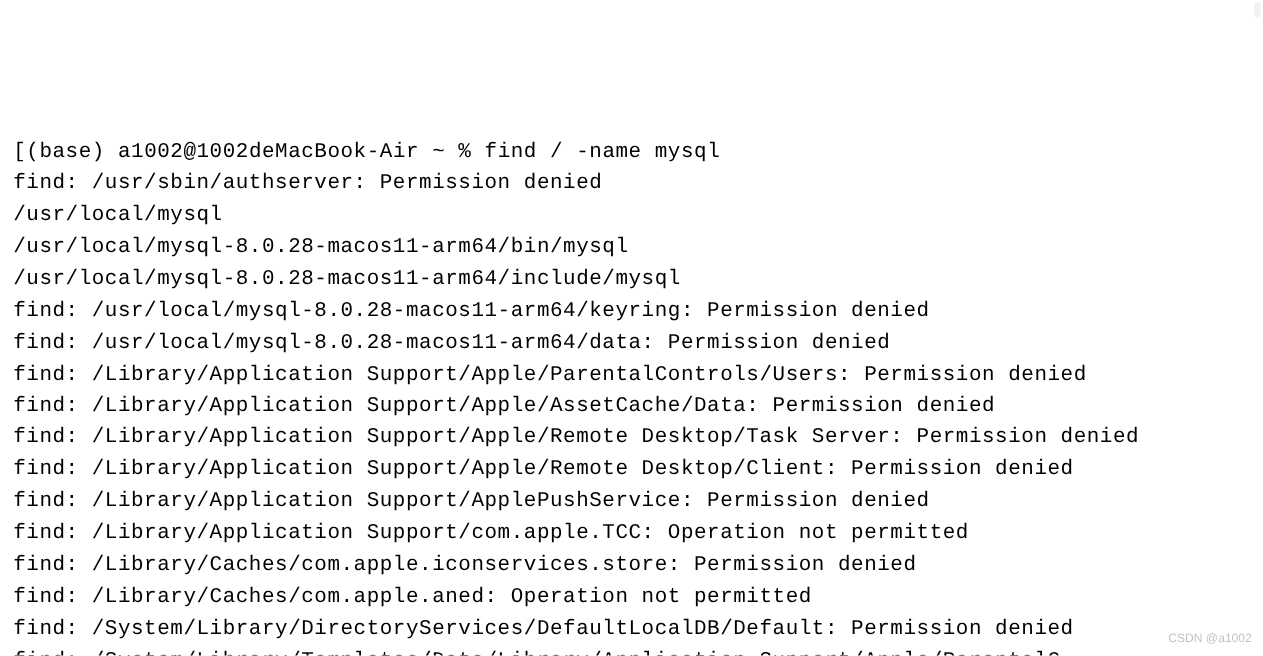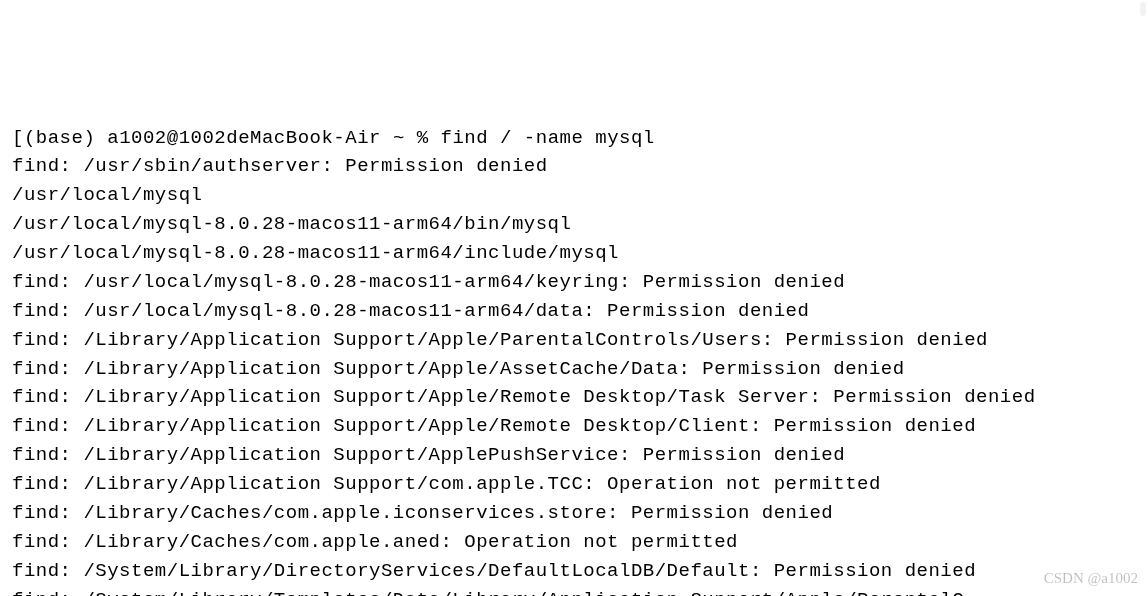--- a/index.html
+++ b/index.html
@@ -29,23 +29,23 @@
     .line {
       display: block;
     }
     .prompt-bracket {
       color: #000000;
     }
     .watermark {
       position: absolute;
       bottom: 6px;
       right: 10px;
-      font-size: 15px;
+      font-size: 11px;
       color: rgba(0,0,0,0.25);
-      font-family: Liberation Serif, serif;
+      font-family: Liberation Sans, sans-serif;
       letter-spacing: 0;
     }
     .scrollbar {
       position: absolute;
       right: 2px;
       top: 2px;
       width: 6px;
       height: 14px;
       background: rgba(0,0,0,0.05);
       border-radius: 3px;

